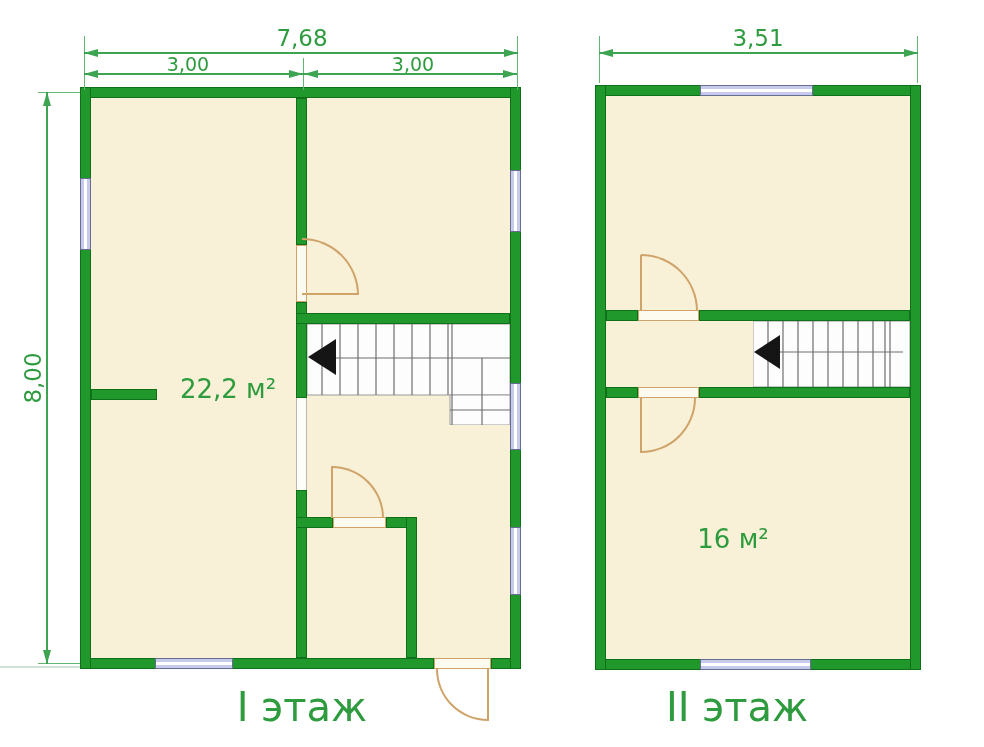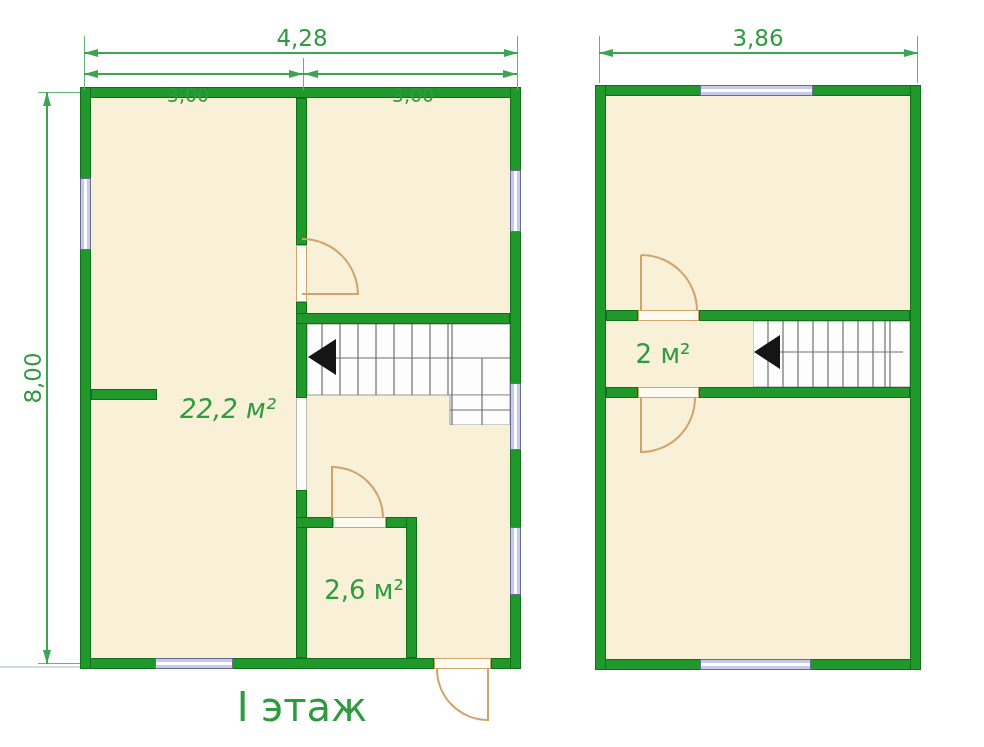--- a/index.html
+++ b/index.html
@@ -19,21 +19,21 @@
   .pass{background:#fcfcf8;border-left:1px solid #b9b9b2;border-right:1px solid #b9b9b2;}
   .dline{background:#3da452;}
   .ext{background:#63b573;}
   .arr{width:0;height:0;border-style:solid;border-color:transparent;background:none;}
   .arr.l{border-width:4px 14px 4px 0;border-right-color:#3da452;}
   .arr.r{border-width:4px 0 4px 14px;border-left-color:#3da452;}
   .arr.u{border-width:0 4px 14px 4px;border-bottom-color:#3da452;}
   .arr.d{border-width:14px 4px 0 4px;border-top-color:#3da452;}
   .lbl{color:#2e9b3e;white-space:nowrap;text-align:center;}
   .dim{font-size:23px;}
-  .dim-s{font-size:19px;margin-top:31px;}
+  .dim-s{font-size:19px;}
   .area{font-size:26px;}
   .floor{font-size:40px;}
   .rot{transform:rotate(-90deg);transform-origin:center center;}
   .artifact{background:#cfe0d6;}
 </style>
 </head>
 <body>
 
 <div class="scene">
 
@@ -86,31 +86,30 @@
   <div class="arc tr" style="left:302px;top:238px;width:57px;height:57px;"></div>
 
   <div class="thresh" style="left:333px;top:517px;width:53px;height:11px;"></div>
   <div class="leaf" style="left:331px;top:466px;width:2px;height:52px;"></div>
   <div class="arc tr" style="left:332px;top:466px;width:52px;height:52px;"></div>
 
   <div class="thresh" style="left:434px;top:658px;width:57px;height:11px;"></div>
   <div class="leaf" style="left:487px;top:669px;width:2px;height:52px;"></div>
   <div class="arc bl" style="left:436px;top:669px;width:52px;height:52px;"></div>
 
-  <div class="lbl area" style="left:158px;top:394px;width:140px;font-style:italic;">22,2 м²</div>
-  <div class="lbl area" style="left:294px;top:575px;width:140px;">2,6 м²</div>
+  <div class="lbl area" style="left:158px;top:374px;width:140px;">22,2 м²</div>
   <div class="lbl floor" style="left:222px;top:684px;width:160px;">I этаж</div>
 
   <div class="ext" style="left:84px;top:36px;width:1px;height:54px;"></div>
   <div class="ext" style="left:517px;top:36px;width:1px;height:54px;"></div>
   <div class="ext" style="left:303px;top:58px;width:1px;height:32px;"></div>
   <div class="dline" style="left:84px;top:52px;width:434px;height:2px;"></div>
   <div class="arr l" style="left:84px;top:49px;"></div>
   <div class="arr r" style="left:504px;top:49px;"></div>
-  <div class="lbl dim" style="left:240px;top:25px;width:124px;">4,28</div>
+  <div class="lbl dim" style="left:240px;top:25px;width:124px;">7,68</div>
 
   <div class="dline" style="left:84px;top:73px;width:219px;height:2px;"></div>
   <div class="dline" style="left:303px;top:73px;width:214px;height:2px;"></div>
   <div class="arr l" style="left:84px;top:70px;"></div>
   <div class="arr r" style="left:289px;top:70px;"></div>
   <div class="arr l" style="left:304px;top:70px;"></div>
   <div class="arr r" style="left:503px;top:70px;"></div>
   <div class="lbl dim-s" style="left:130px;top:53px;width:116px;">3,00</div>
   <div class="lbl dim-s" style="left:355px;top:53px;width:116px;">3,00</div>
 
@@ -156,22 +155,23 @@
   <div class="win-h" style="left:700px;top:659px;width:111px;height:11px;"></div>
 
   <div class="thresh" style="left:638px;top:310px;width:61px;height:11px;"></div>
   <div class="leaf" style="left:640px;top:255px;width:2px;height:56px;"></div>
   <div class="arc tr" style="left:641px;top:254px;width:57px;height:57px;"></div>
 
   <div class="thresh" style="left:638px;top:387px;width:61px;height:11px;"></div>
   <div class="leaf" style="left:640px;top:398px;width:2px;height:55px;"></div>
   <div class="arc br" style="left:641px;top:398px;width:55px;height:55px;"></div>
 
-  <div class="lbl area" style="left:593px;top:339px;width:140px;">2 м²</div>
+  <div class="lbl area" style="left:663px;top:524px;width:140px;">16 м²</div>
+  <div class="lbl floor" style="left:657px;top:684px;width:160px;">II этаж</div>
 
   <div class="ext" style="left:599px;top:36px;width:1px;height:47px;"></div>
   <div class="ext" style="left:917px;top:36px;width:1px;height:47px;"></div>
   <div class="dline" style="left:599px;top:52px;width:319px;height:2px;"></div>
   <div class="arr l" style="left:599px;top:49px;"></div>
   <div class="arr r" style="left:904px;top:49px;"></div>
-  <div class="lbl dim" style="left:696px;top:25px;width:124px;">3,86</div>
+  <div class="lbl dim" style="left:696px;top:25px;width:124px;">3,51</div>
 
 </div>
 
 </body></html>

